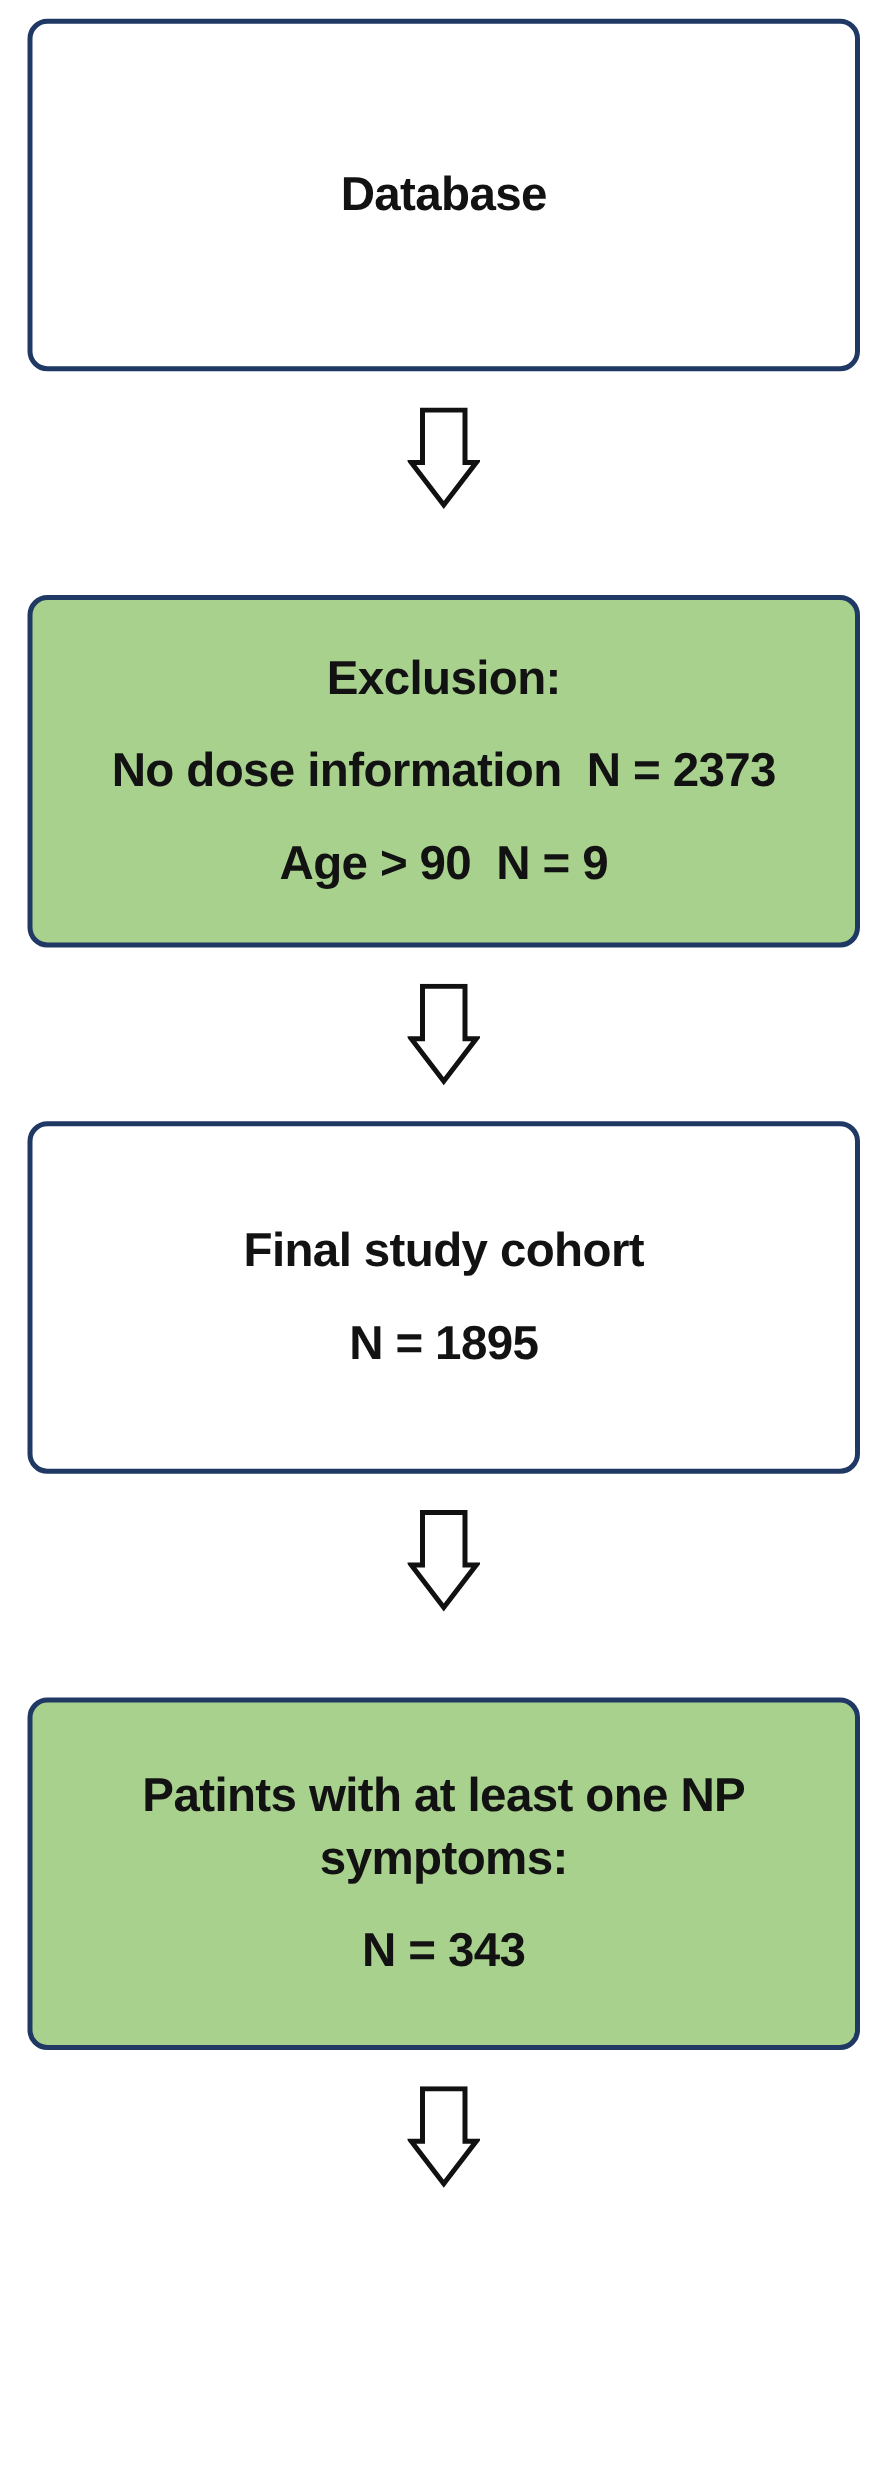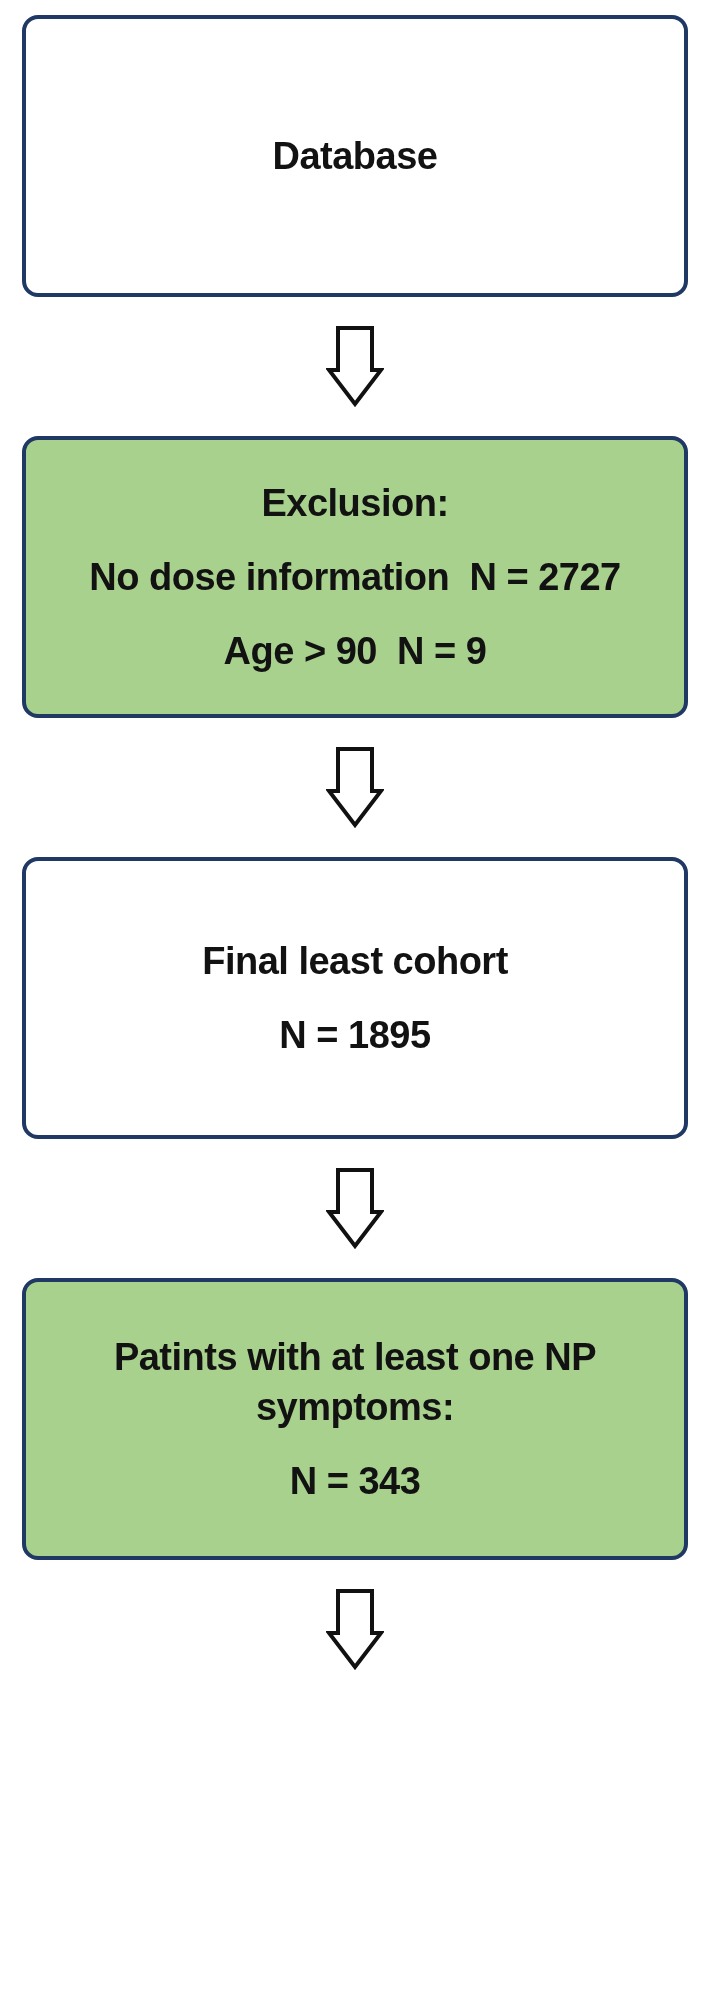--- a/index.html
+++ b/index.html
@@ -28,21 +28,21 @@
     border: 4px solid var(--box-border, #1f3864);
     border-radius: 16px;
     display: flex;
     flex-direction: column;
     justify-content: center;
     align-items: center;
     padding: 4px 14px;
     text-align: center;
   }
   .node--white { background: var(--white-fill, #ffffff); }
-  .node--green { background: var(--green-fill, #a9d18e); }
+  .node--green { background: var(--green-fill, #a9d18e); margin-top: 40px; }
   .line {
     margin: 12px 0;
     font-size: 38px;
     font-weight: 700;
     line-height: 1.32;
     letter-spacing: -0.5px;
     white-space: pre-wrap;
   }
   .arrow-wrap {
     height: 139px;
@@ -72,32 +72,32 @@
   </section>
 
   <div class="arrow-wrap">
     <svg class="arrow" viewBox="0 0 58 82" aria-hidden="true">
       <path d="M12 2 L46 2 L46 44 L55 44 L29 78 L3 44 L12 44 Z"></path>
     </svg>
   </div>
 
   <section class="node node--green">
     <p class="line">Exclusion:</p>
-    <p class="line">No dose information  N = 2727</p>
+    <p class="line">No dose information  N = 2373</p>
     <p class="line">Age &gt; 90  N = 9</p>
   </section>
 
   <div class="arrow-wrap">
     <svg class="arrow" viewBox="0 0 58 82" aria-hidden="true">
       <path d="M12 2 L46 2 L46 44 L55 44 L29 78 L3 44 L12 44 Z"></path>
     </svg>
   </div>
 
   <section class="node node--white">
-    <p class="line">Final least cohort</p>
+    <p class="line">Final study cohort</p>
     <p class="line">N = 1895</p>
   </section>
 
   <div class="arrow-wrap">
     <svg class="arrow" viewBox="0 0 58 82" aria-hidden="true">
       <path d="M12 2 L46 2 L46 44 L55 44 L29 78 L3 44 L12 44 Z"></path>
     </svg>
   </div>
 
   <section class="node node--green">

